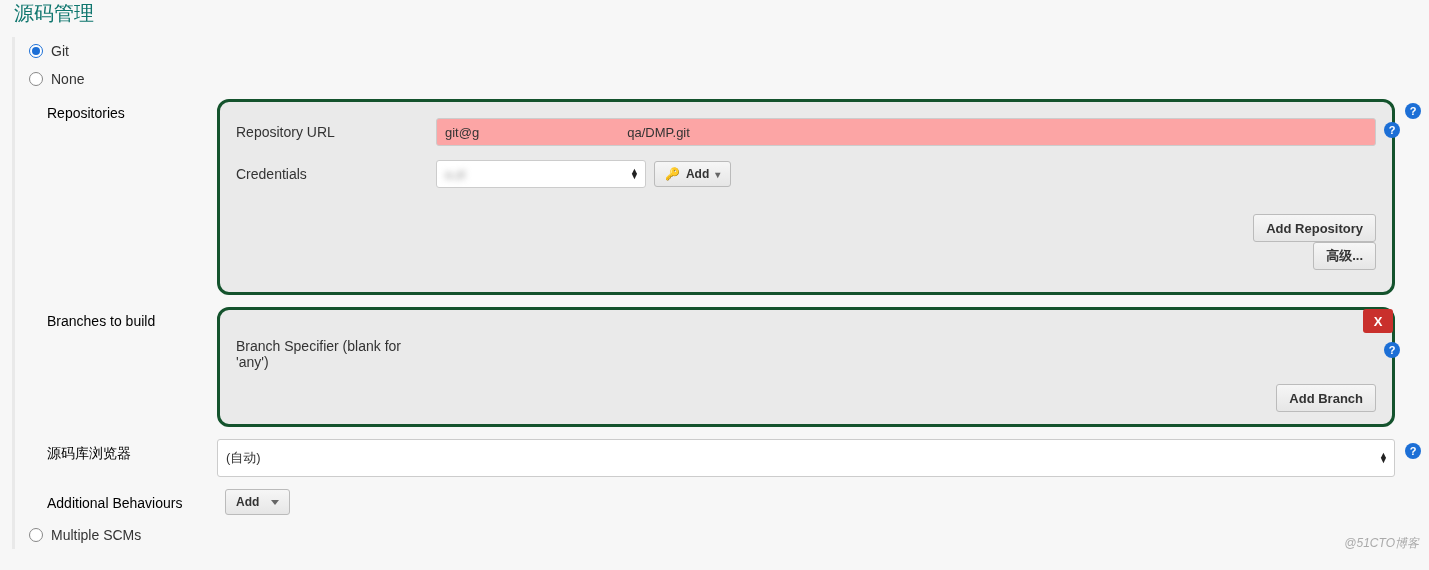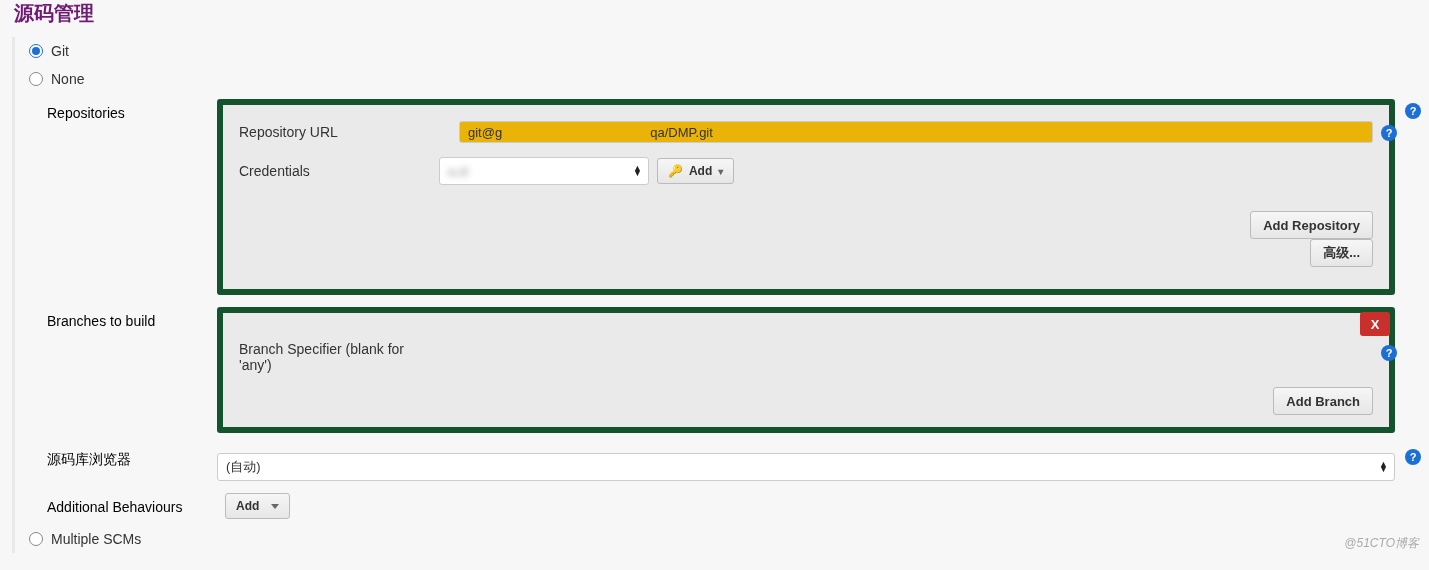--- a/index.html
+++ b/index.html
@@ -5,23 +5,23 @@
   * { box-sizing: border-box; margin: 0; padding: 0; }
   body {
     font-family: -apple-system, BlinkMacSystemFont, "Helvetica Neue", Arial, sans-serif;
     font-size: 14px;
     color: #333;
     background: #f7f7f7;
     width: 1429px;
   }
   .section-title {
     font-size: 20px;
-    font-weight: 700;
+    font-weight: 400;
     padding: 0 0 10px 14px;
-    color: #701a75;
+    color: #0f766e;
   }
   .form-block {
     border-left: 3px solid #e9e9e9;
     margin-left: 12px;
     padding-left: 8px;
   }
   .radio-row {
     display: flex;
     align-items: center;
     padding: 6px 6px 6px 6px;
@@ -58,63 +58,61 @@
     position: relative;
   }
   .row-label {
     width: 170px;
     padding-top: 6px;
     color: #000000;
   }
   .panel {
     flex: 1;
     background: #eaeaea;
-    border: 6px solid #14532d;
-    border-radius: 3px;
+    border: 3px solid #14532d;
+    border-radius: 12px;
     padding: 16px 16px 12px 16px;
     position: relative;
     margin-right: 34px;
   }
   .field-row {
     display: flex;
     align-items: center;
     margin-bottom: 14px;
   }
   .field-label {
     width: 200px;
     color: #333;
   }
   .text-input {
     flex: 1;
-    height: 22px;
+    height: 28px;
     padding: 4px 8px;
     border: 1px solid #ccc;
     border-radius: 3px;
-    background: #eab308;
+    background: #fca5a5;
     font-size: 13px;
     color: #333;
-    margin-left: 20px;
   }
   .select-wrap {
     position: relative;
     width: 210px;
     height: 28px;
     background: #fff;
     border: 1px solid #ccc;
     border-radius: 3px;
     padding: 4px 24px 4px 8px;
     font-size: 13px;
     color: #333;
     display: flex;
     align-items: center;
   }
   .select-full {
     flex: 1;
-    height: 28px;
-    margin-top: 8px;
+    height: 38px;
   }
   .select-arrows {
     position: absolute;
     right: 6px;
     top: 50%;
     transform: translateY(-50%);
     font-size: 9px;
     line-height: 5px;
     color: #222;
     display: flex;

